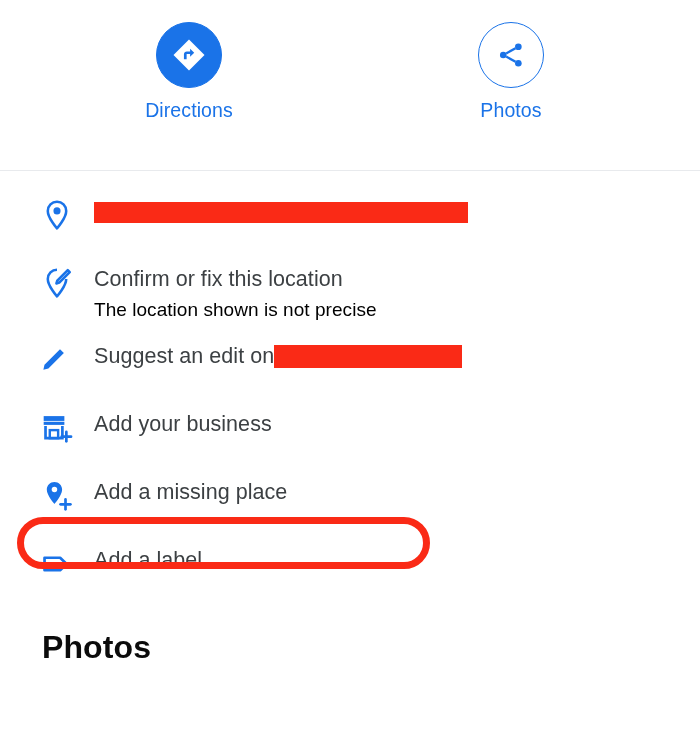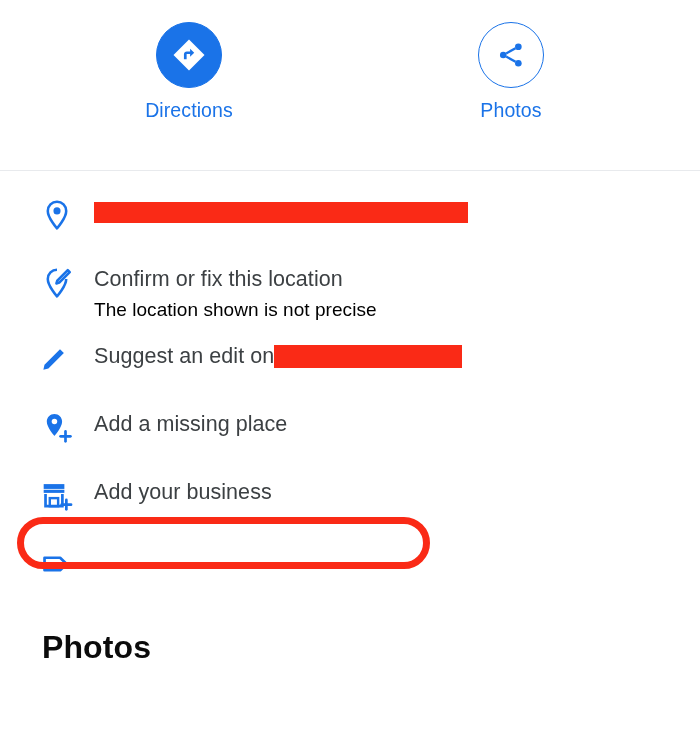--- a/index.html
+++ b/index.html
@@ -229,52 +229,55 @@
       <span class="row-primary inline-redacted">
         <span>Suggest an edit on</span>
         <span class="redact redact-inline"></span>
       </span>
     </span>
   </div>
 
   <div class="info-row">
     <span class="row-icon">
       <svg width="34" height="34" viewBox="0 0 24 24" aria-hidden="true">
-        <path fill="#1a73e8" d="M10.2 2.2c-3.0 0-5.4 2.4-5.4 5.4 0 4.0 5.4 10.0 5.4 10.0s5.4-6.0 5.4-10.0c0-3.0-2.4-5.4-5.4-5.4z"></path>
-        <circle cx="10.2" cy="7.4" r="1.95" fill="#ffffff"></circle>
-        <line x1="18.0" y1="14.4" x2="18.0" y2="21.4" stroke="#1a73e8" stroke-width="1.9" stroke-linecap="round"></line>
-        <line x1="14.5" y1="17.9" x2="21.5" y2="17.9" stroke="#1a73e8" stroke-width="1.9" stroke-linecap="round"></line>
-      </svg>
-    </span>
-    <span class="row-text">
-      <span class="row-primary">Add a missing place</span>
-    </span>
-  </div>
-
-  <div class="info-row">
-    <span class="row-icon">
-      <svg width="34" height="34" viewBox="0 0 24 24" aria-hidden="true">
         <rect x="2.6" y="3.6" width="14.6" height="3.4" fill="#1a73e8"></rect>
         <rect x="2.6" y="7.6" width="14.6" height="2.2" fill="#1a73e8"></rect>
         <path fill="none" stroke="#1a73e8" stroke-width="1.9" d="M3.9 10.6v8.6h11.9v-8.6"></path>
         <rect x="6.9" y="13.5" width="5.9" height="5.7" fill="none" stroke="#1a73e8" stroke-width="1.7"></rect>
         <line x1="18.6" y1="14.8" x2="18.6" y2="21.4" stroke="#1a73e8" stroke-width="1.9" stroke-linecap="round"></line>
         <line x1="15.3" y1="18.1" x2="21.9" y2="18.1" stroke="#1a73e8" stroke-width="1.9" stroke-linecap="round"></line>
       </svg>
     </span>
     <span class="row-text">
       <span class="row-primary">Add your business</span>
     </span>
   </div>
 
   <div class="info-row">
     <span class="row-icon">
       <svg width="34" height="34" viewBox="0 0 24 24" aria-hidden="true">
+        <path fill="#1a73e8" d="M10.2 2.2c-3.0 0-5.4 2.4-5.4 5.4 0 4.0 5.4 10.0 5.4 10.0s5.4-6.0 5.4-10.0c0-3.0-2.4-5.4-5.4-5.4z"></path>
+        <circle cx="10.2" cy="7.4" r="1.95" fill="#ffffff"></circle>
+        <line x1="18.0" y1="14.4" x2="18.0" y2="21.4" stroke="#1a73e8" stroke-width="1.9" stroke-linecap="round"></line>
+        <line x1="14.5" y1="17.9" x2="21.5" y2="17.9" stroke="#1a73e8" stroke-width="1.9" stroke-linecap="round"></line>
+      </svg>
+    </span>
+    <span class="row-text">
+      <span class="row-primary">Add a missing place</span>
+    </span>
+  </div>
+
+  <div class="info-row">
+    <span class="row-icon">
+      <svg width="34" height="34" viewBox="0 0 24 24" aria-hidden="true">
         <path fill="none" stroke="#1a73e8" stroke-width="1.9" stroke-linejoin="round" d="M3.2 7.6h11.0l4.6 4.4-4.6 4.4H3.2V7.6z"></path>
       </svg>
+    </span>
+    <span class="row-text">
+      <span class="row-primary">Add a label</span>
     </span>
   </div>
 
 </div>
 
 <div id="highlight-annotation"></div>
 
 <div id="photos-section">
   <div id="photos-heading">Photos</div>
 </div>

